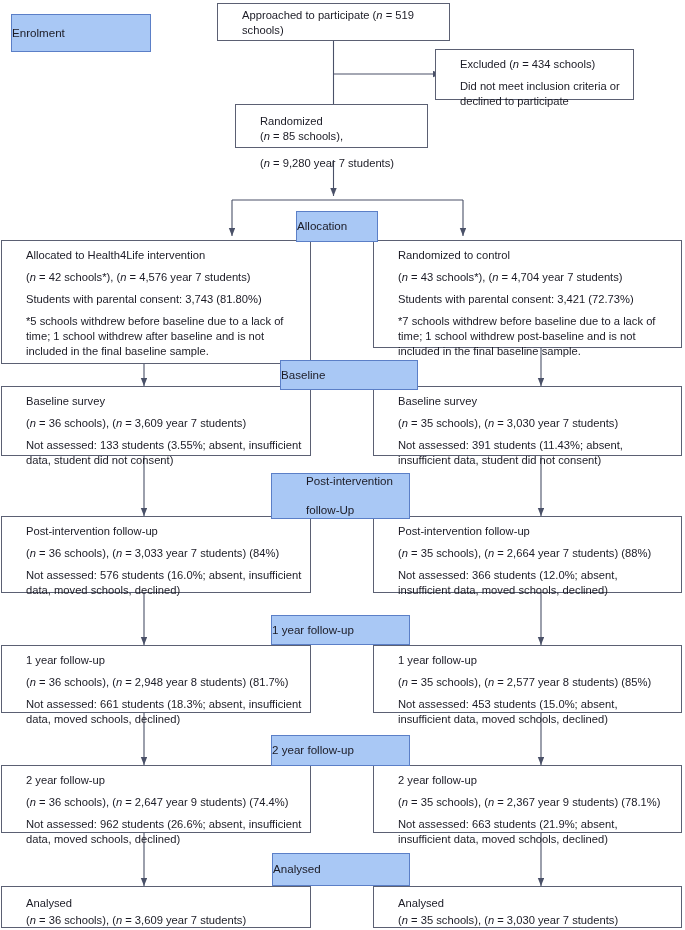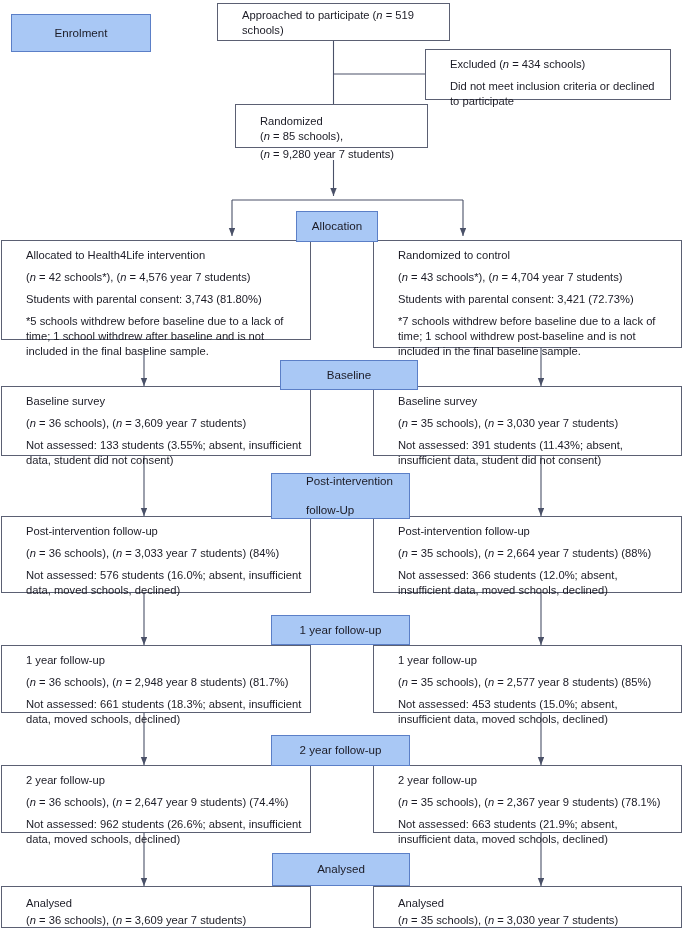--- a/index.html
+++ b/index.html
@@ -20,21 +20,21 @@
   .box p{margin:0 0 7px 0;}
   .box p:last-child{margin-bottom:0;}
   .box p.tight{margin-bottom:0;}
   .stage{
     position:absolute;box-sizing:border-box;
     background:#a9c8f5;border:1px solid #5b7fc7;
     font-size:11.6px;color:#1b1b25;
     display:flex;align-items:center;
     z-index:5;
   }
-  .stage.center{justify-content:center;}
+  .stage.center{justify-content:flex-start;}
   .stage.left{justify-content:center;padding-left:18px;}
   .stage span{display:block;line-height:1.28;}
   i.v{font-style:italic;}
 </style>
 </head>
 <body>
 
 <div id="canvas">
 
   <svg class="connectors" viewBox="0 0 685 930">
@@ -100,32 +100,32 @@
   </div>
 
   <div class="stage center" style="left:272px;top:853px;width:138px;height:33px;">
     <span>Analysed</span>
   </div>
 
   <div class="box" style="left:217px;top:3px;width:233px;height:38px;display:flex;align-items:center;">
     <p class="tight">Approached to participate (<i class="v">n</i> = 519 schools)</p>
   </div>
 
-  <div class="box" style="left:425px;top:49px;width:246px;height:51px;">
+  <div class="box" style="left:435px;top:49px;width:199px;height:51px;">
     <p>Excluded (<i class="v">n</i> = 434 schools)</p>
     <p class="tight">Did not meet inclusion criteria or declined to participate</p>
   </div>
 
   <div class="box" style="left:235px;top:104px;width:193px;height:44px;padding-top:9px;">
     <p style="margin-bottom:0">Randomized</p>
-    <p style="margin-bottom:3px">(<i class="v">n</i> = 85 schools),</p>
+    <p style="margin-bottom:12px">(<i class="v">n</i> = 85 schools),</p>
     <p class="tight">(<i class="v">n</i> = 9,280 year 7 students)</p>
   </div>
 
-  <div class="box" style="left:1px;top:240px;width:310px;height:100px;">
+  <div class="box" style="left:1px;top:240px;width:310px;height:124px;">
     <p>Allocated to Health4Life intervention</p>
     <p>(<i class="v">n</i> = 42 schools*), (<i class="v">n</i> = 4,576 year 7 students)</p>
     <p>Students with parental consent: 3,743 (81.80%)</p>
     <p class="tight">*5 schools withdrew before baseline due to a lack of time; 1 school withdrew after baseline and is not included in the final baseline sample.</p>
   </div>
 
   <div class="box" style="left:373px;top:240px;width:309px;height:108px;">
     <p>Randomized to control</p>
     <p>(<i class="v">n</i> = 43 schools*), (<i class="v">n</i> = 4,704 year 7 students)</p>
     <p>Students with parental consent: 3,421 (72.73%)</p>

